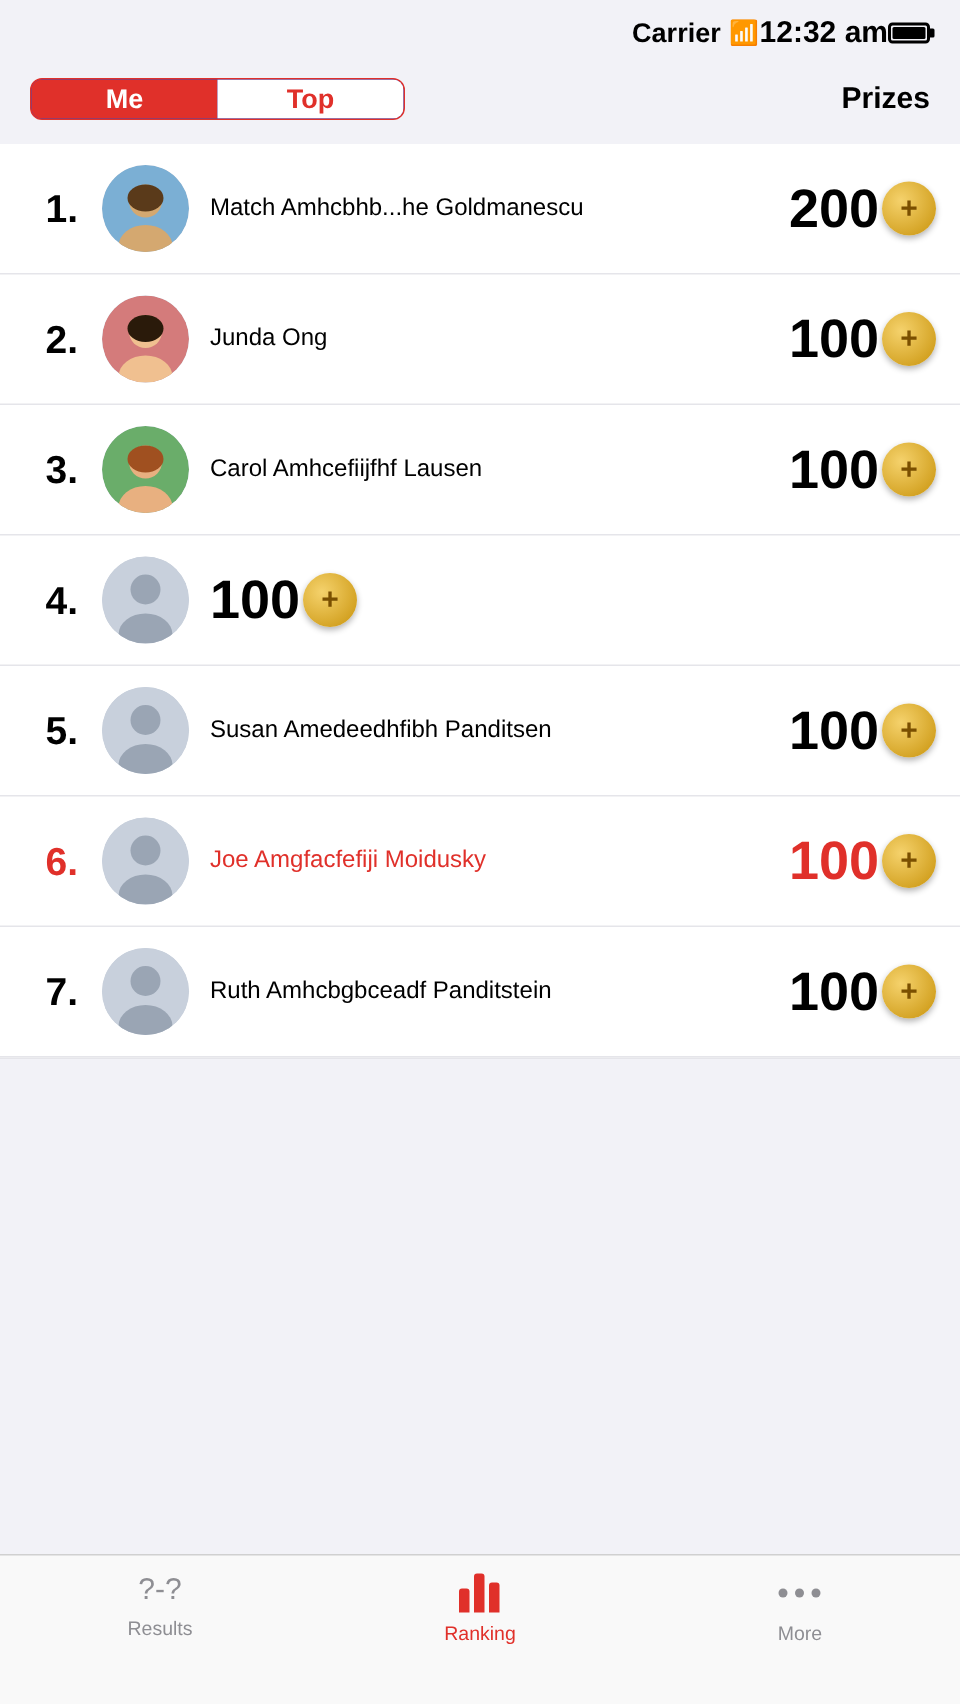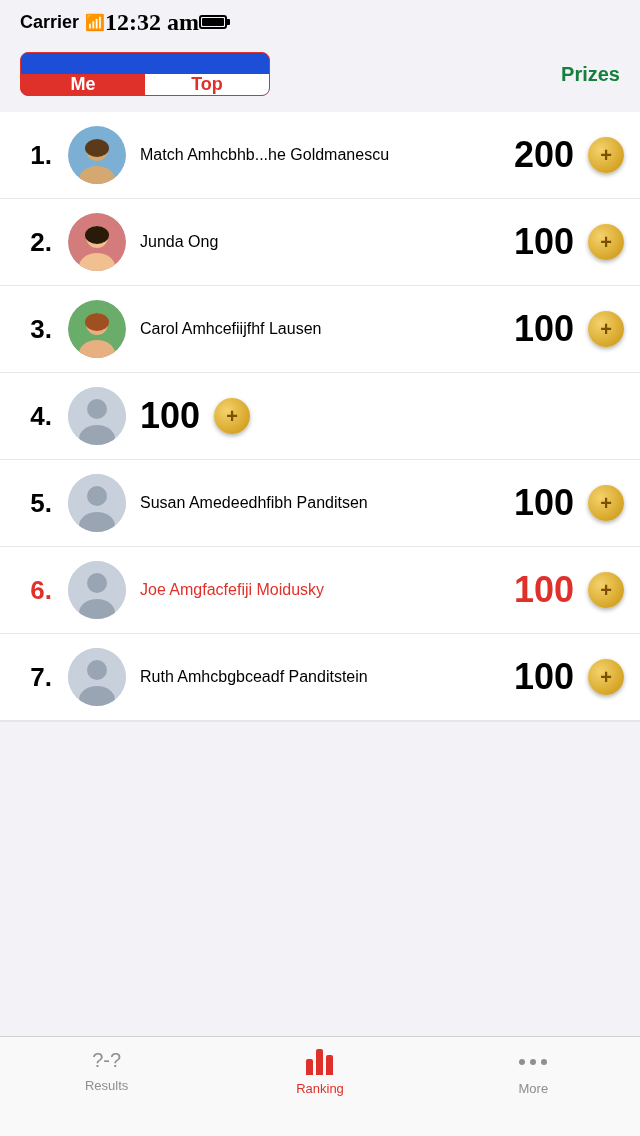--- a/index.html
+++ b/index.html
@@ -12,36 +12,35 @@
       overflow: hidden;
       position: relative;
     }
 
     
     .status-bar {
       height: 44px;
       background: #f2f2f7;
       display: flex;
       align-items: center;
-      justify-content: flex-start;
+      justify-content: flex-end;
       padding: 0 20px;
     }
     .status-carrier {
       font-size: 18px;
       font-weight: 600;
       color: #000;
       display: flex;
       align-items: center;
       gap: 6px;
     }
     .status-time {
-      font-size: 24px;
+      font-size: 20px;
       font-weight: 600;
       color: #000;
-      font-family: Liberation Serif, serif;
     }
     .status-battery {
       display: flex;
       align-items: center;
       gap: 4px;
     }
     .wifi-icon {
       font-size: 16px;
     }
     .battery-body {
@@ -80,22 +79,21 @@
       align-items: center;
       justify-content: space-between;
     }
     .segment-control {
       display: flex;
       background: #1d4ed8;
       border: 1.5px solid #e0302a;
       border-radius: 8px;
       overflow: hidden;
       width: 250px;
-      height: 44px;
-      align-items: flex-end;
+      height: 28px;
     }
     .seg-btn {
       flex: 1;
       display: flex;
       align-items: center;
       justify-content: center;
       font-size: 18px;
       font-weight: 600;
       cursor: pointer;
     }
@@ -103,21 +101,21 @@
       background: #e0302a;
       color: #fff;
     }
     .seg-btn.inactive {
       background: #fff;
       color: #e0302a;
     }
     .prizes-btn {
       font-size: 20px;
       font-weight: 600;
-      color: #15803d;
+      color: #000000;
       cursor: pointer;
     }
 
     
     .list {
       background: #fff;
       margin-top: 4px;
     }
     .list-item {
       display: flex;
@@ -154,21 +152,21 @@
     }
     .name {
       font-size: 16px;
       color: #000;
       flex: 1;
     }
     .name.red { color: #e0302a; }
     .score-area {
       display: flex;
       align-items: center;
-      gap: 14px;
+      gap: 2px;
     }
     .score {
       font-size: 36px;
       font-weight: 700;
       color: #000;
     }
     .score.red { color: #e0302a; }
     .coin {
       width: 36px;
       height: 36px;

